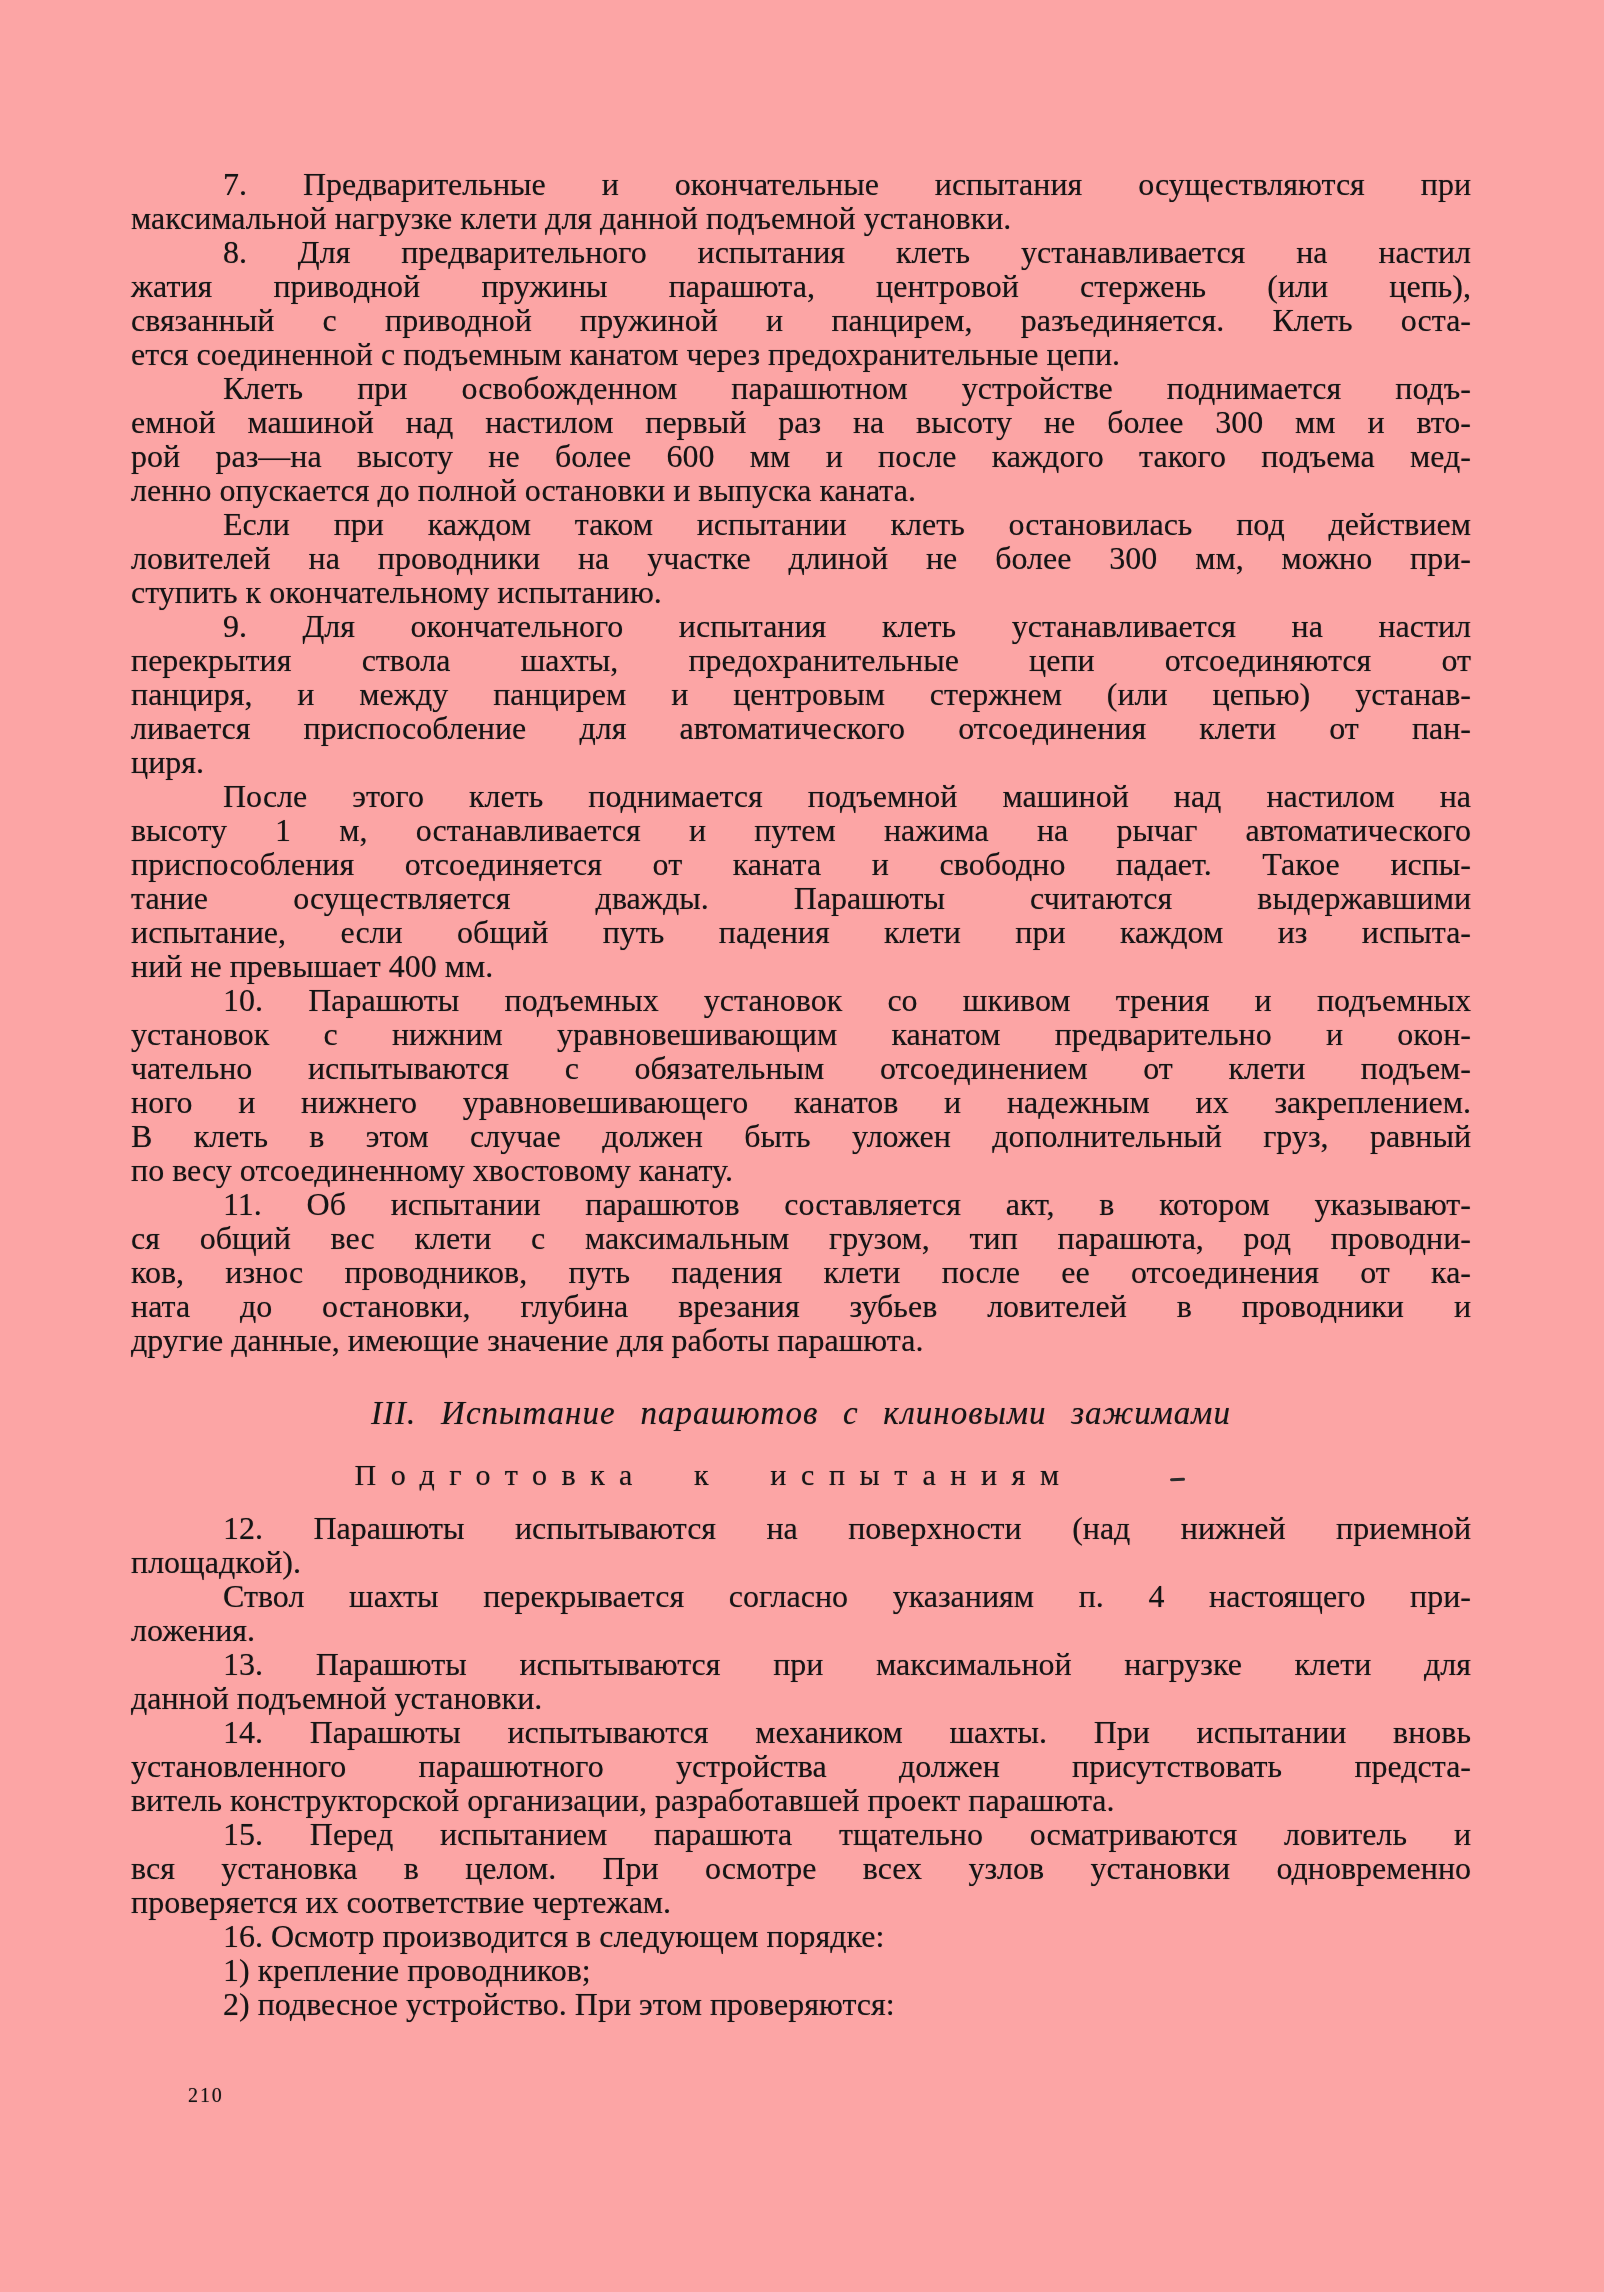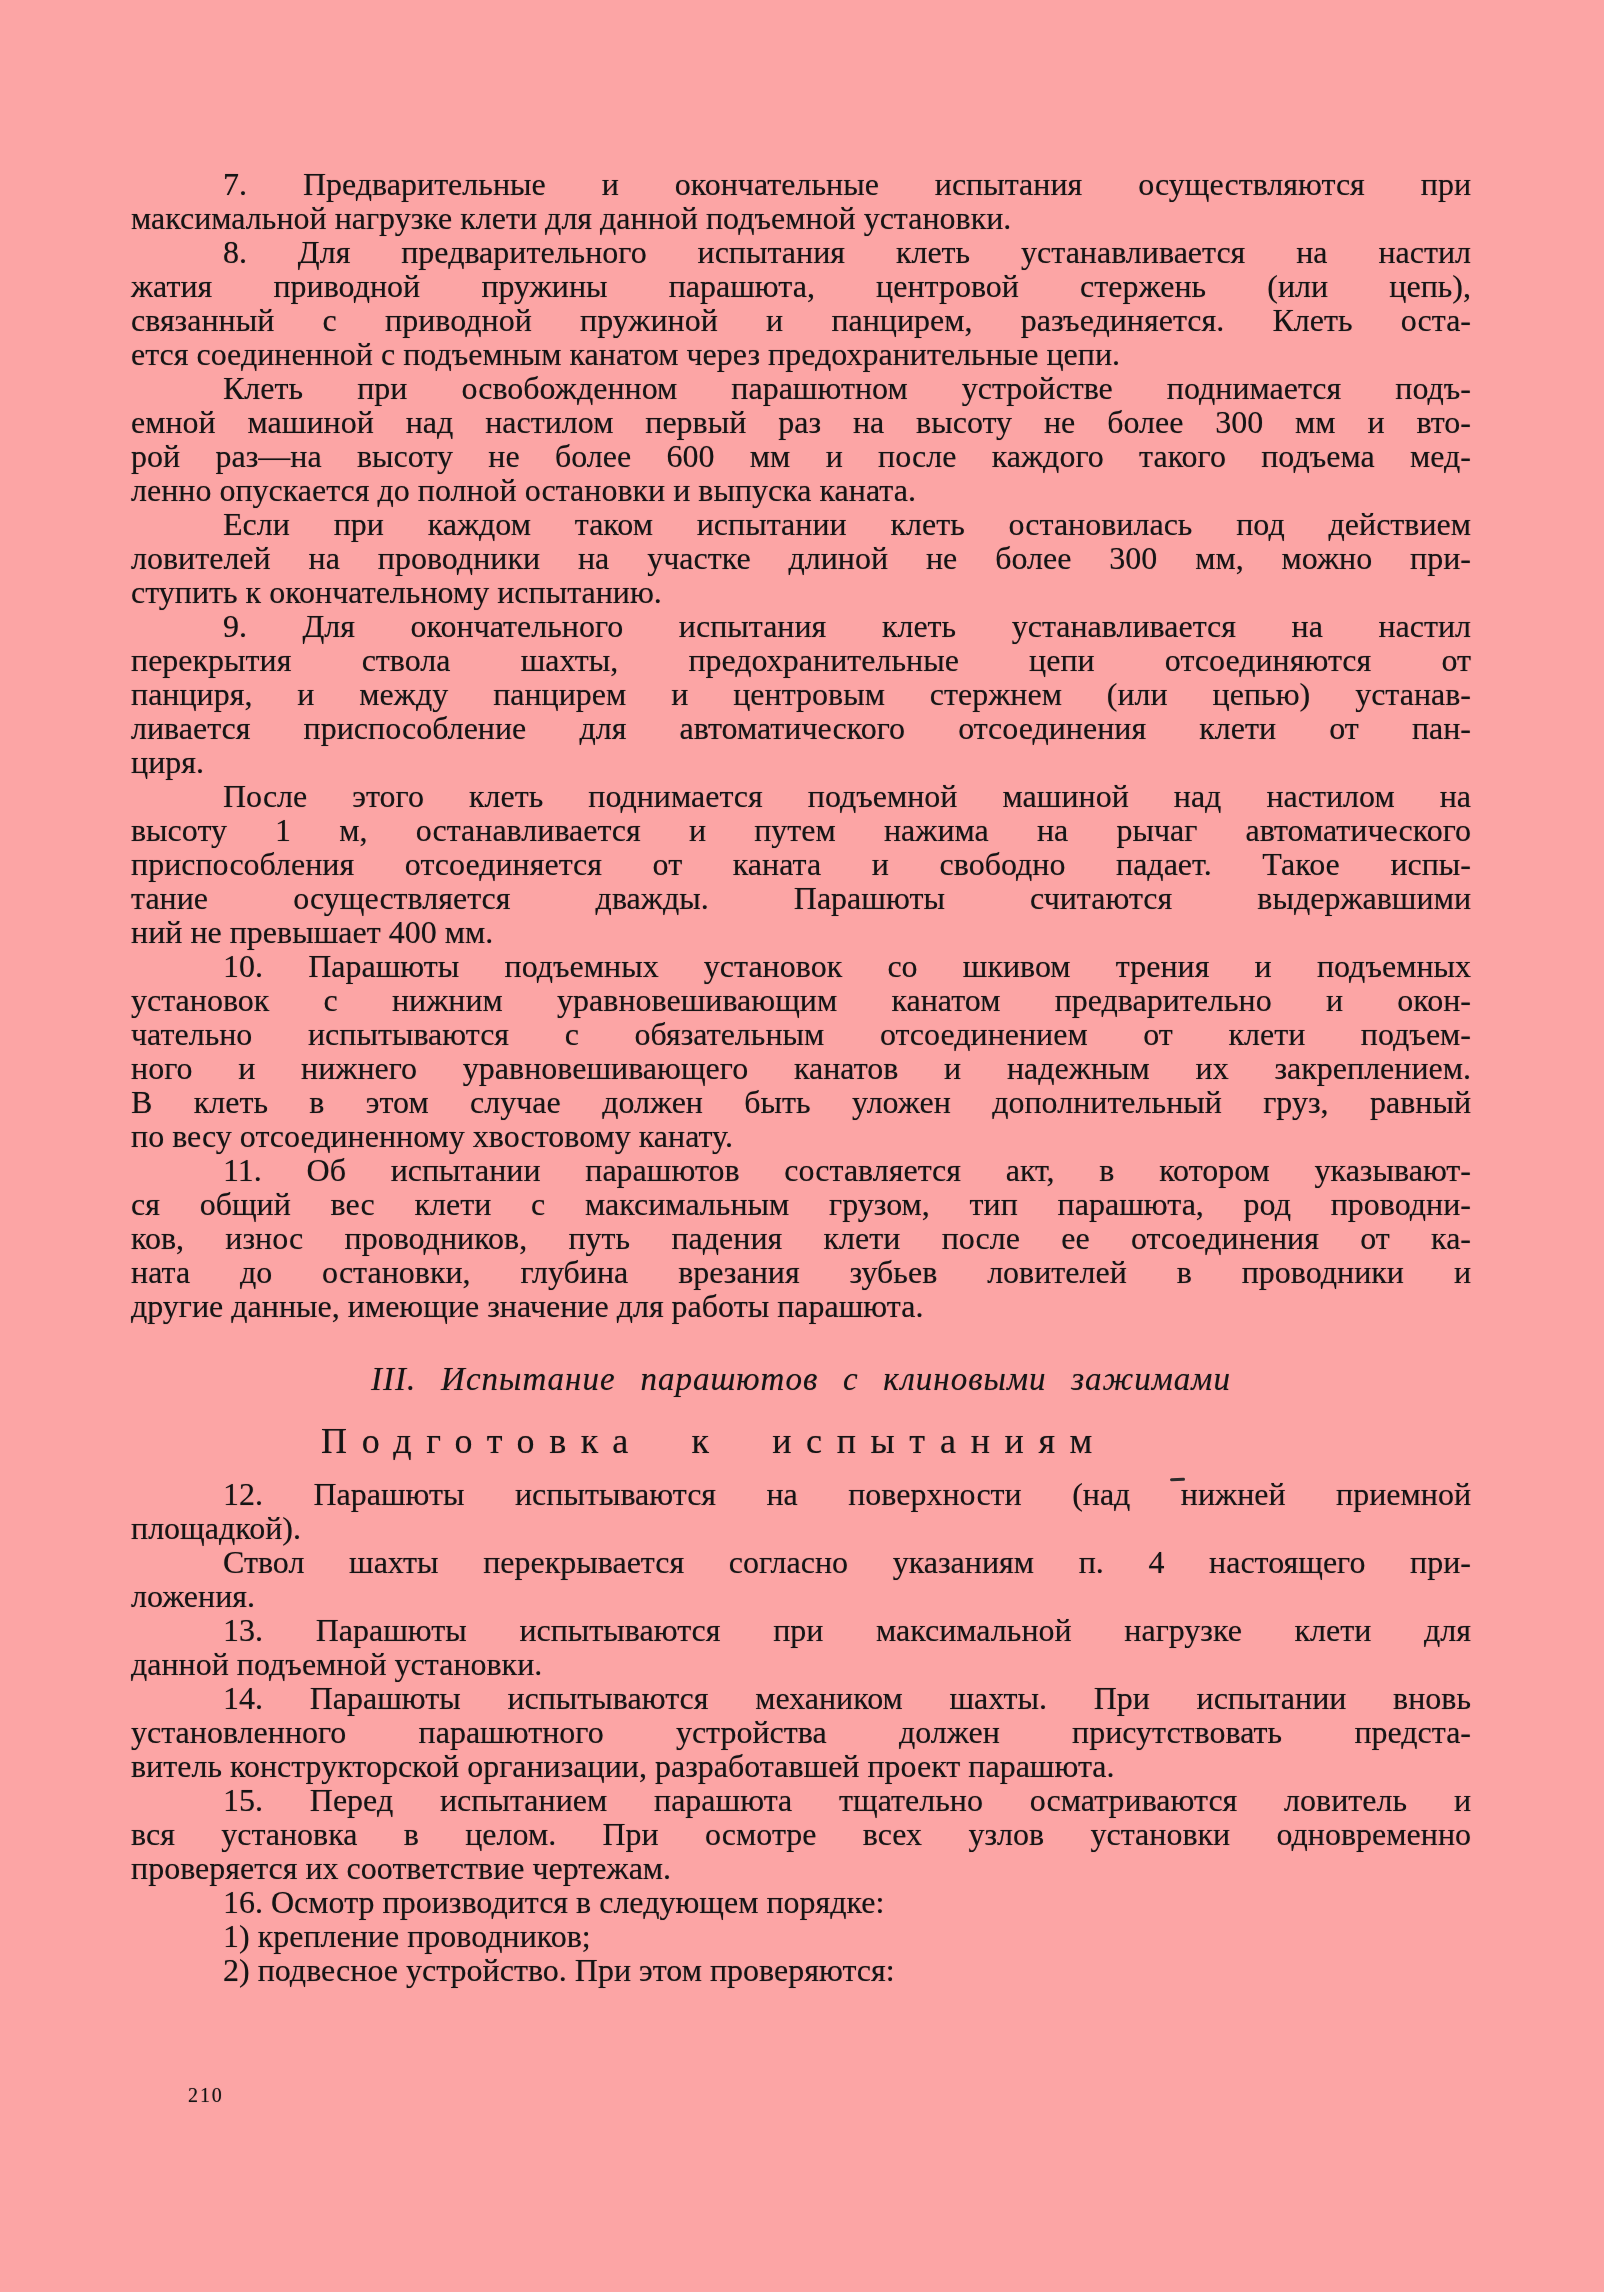--- a/index.html
+++ b/index.html
@@ -44,21 +44,21 @@
     font-style: italic;
     text-align: center;
     font-size: 33px;
     line-height: 36px;
     letter-spacing: 1px;
     word-spacing: 15.5px;
     margin-top: 38px;
   }
   .blk.heading-spaced {
     text-align: center;
-    font-size: 36px;
+    font-size: 30px;
     line-height: 34px;
     letter-spacing: 14.6px;
     word-spacing: 25px;
     margin-top: 27px;
     margin-bottom: 19.4px;
     position: relative;
     left: -87px;
   }
   .page-number {
     position: absolute;
@@ -110,20 +110,21 @@
         <div class="line">перекрытия ствола шахты, предохранительные цепи отсоединяются от</div>
         <div class="line">панциря, и между панцирем и центровым стержнем (или цепью) устанав-</div>
         <div class="line">ливается приспособление для автоматического отсоединения клети от пан-</div>
         <div class="line last">циря.</div>
       </div>
       <div class="blk para">
         <div class="line first">После этого клеть поднимается подъемной машиной над настилом на</div>
         <div class="line">высоту 1 м, останавливается и путем нажима на рычаг автоматического</div>
         <div class="line">приспособления отсоединяется от каната и свободно падает. Такое испы-</div>
         <div class="line">тание осуществляется дважды. Парашюты считаются выдержавшими</div>
+        <div class="line">испытание, если общий путь падения клети при каждом из испыта-</div>
         <div class="line last">ний не превышает 400 мм.</div>
       </div>
       <div class="blk para">
         <div class="line first">10. Парашюты подъемных установок со шкивом трения и подъемных</div>
         <div class="line">установок с нижним уравновешивающим канатом предварительно и окон-</div>
         <div class="line">чательно испытываются с обязательным отсоединением от клети подъем-</div>
         <div class="line">ного и нижнего уравновешивающего канатов и надежным их закреплением.</div>
         <div class="line">В клеть в этом случае должен быть уложен дополнительный груз, равный</div>
         <div class="line last">по весу отсоединенному хвостовому канату.</div>
       </div>

